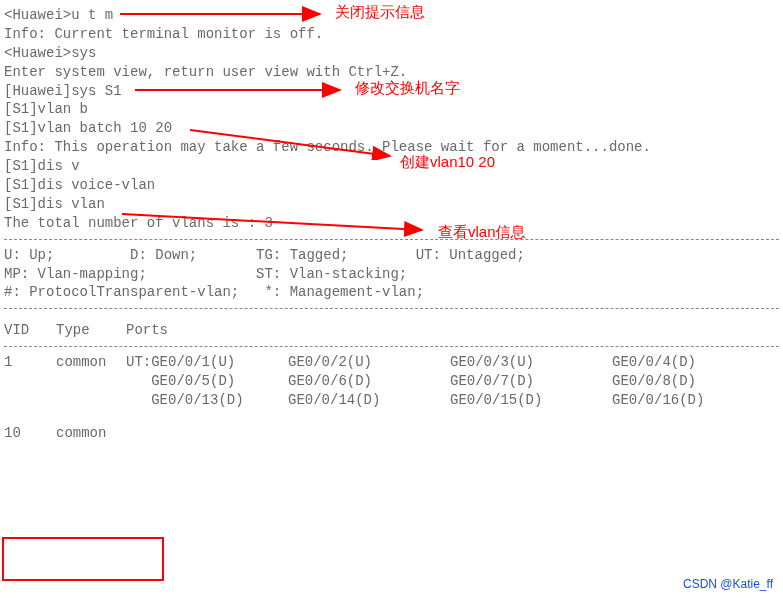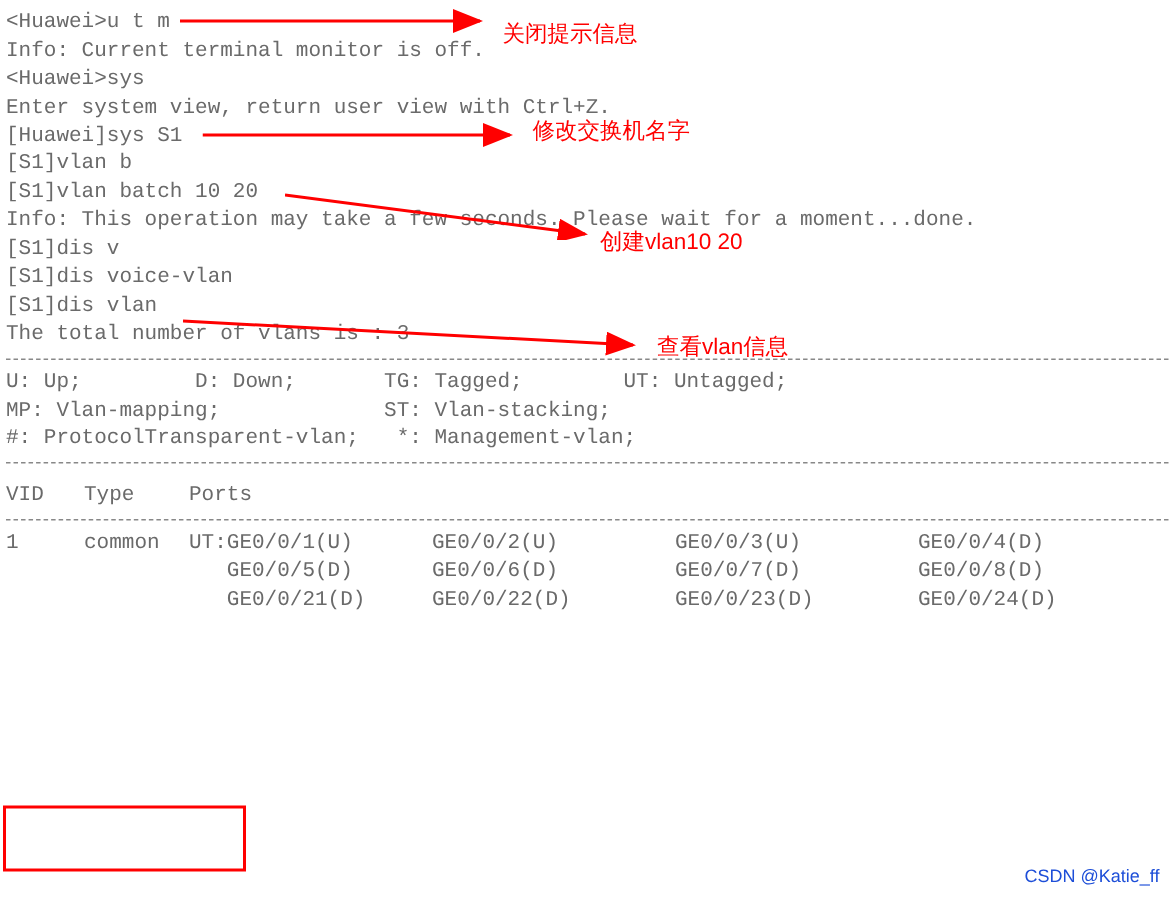--- a/index.html
+++ b/index.html
@@ -105,46 +105,50 @@
     <td class="col0"></td>
         <td class="col1"></td>
     <td class="pcol">   GE0/0/5(D)</td>
     <td class="pcol">GE0/0/6(D)</td>
     <td class="pcol">GE0/0/7(D)</td>
     <td class="pcol">GE0/0/8(D)</td>
   </tr>
   <tr>
     <td class="col0"></td>
         <td class="col1"></td>
-    <td class="pcol">   GE0/0/21(D)</td>
-    <td class="pcol">GE0/0/22(D)</td>
-    <td class="pcol">GE0/0/23(D)</td>
-    <td class="pcol">GE0/0/24(D)</td>
+    <td class="pcol">   GE0/0/13(D)</td>
+    <td class="pcol">GE0/0/14(D)</td>
+    <td class="pcol">GE0/0/15(D)</td>
+    <td class="pcol">GE0/0/16(D)</td>
   </tr>
 </tbody>
   </table>
 
 <div style="height:14px"></div>
 
 <table class="ports">
   <tbody>
+      <tr>
+    <td class="col0">10</td>
+    <td class="col1">common</td>
+  </tr>
 </tbody>
   </table>
 
 <div class="red-box" style="left:2px; top:537px; width:162px; height:44px;"></div>
 
 <svg class="arrow" style="left:120px; top:6px;" width="210" height="16">
   <defs>
       <marker id="ah1" markerWidth="10" markerHeight="8" refX="9" refY="4" orient="auto">
     <path d="M0,0 L10,4 L0,8 Z" fill="#ff0000"></path>
       </marker>
     </defs>
   <line x1="0" y1="8" x2="200" y2="8" stroke="#ff0000" stroke-width="2" marker-end="url(#ah1)"></line>
 </svg>
-<div class="annotation" style="left:335px; top:13px;">关闭提示信息</div>
+<div class="annotation" style="left:335px; top:2px;">关闭提示信息</div>
 
 <svg class="arrow" style="left:135px; top:82px;" width="215" height="16">
   <defs>
       <marker id="ah2" markerWidth="10" markerHeight="8" refX="9" refY="4" orient="auto">
     <path d="M0,0 L10,4 L0,8 Z" fill="#ff0000"></path>
       </marker>
     </defs>
   <line x1="0" y1="8" x2="205" y2="8" stroke="#ff0000" stroke-width="2" marker-end="url(#ah2)"></line>
 </svg>
 <div class="annotation" style="left:355px; top:78px;">修改交换机名字</div>

